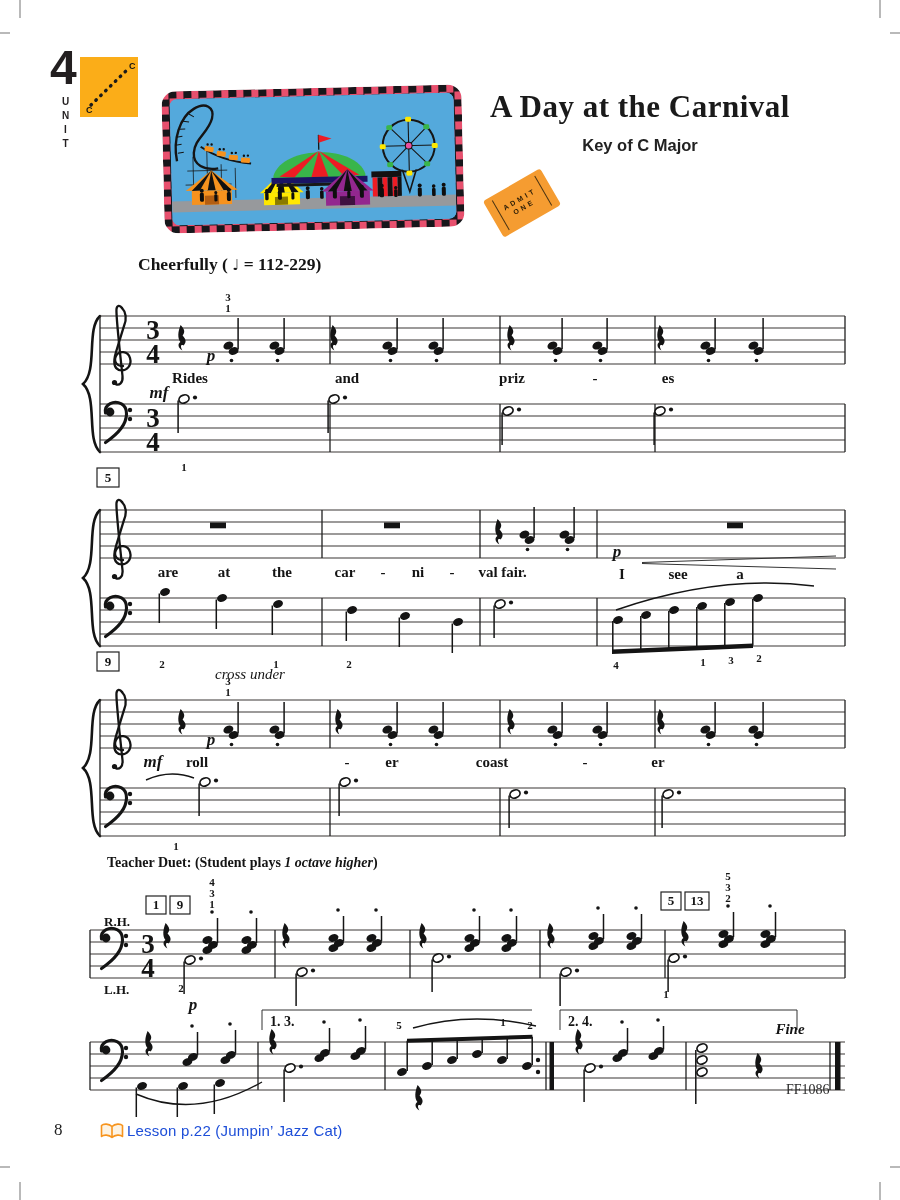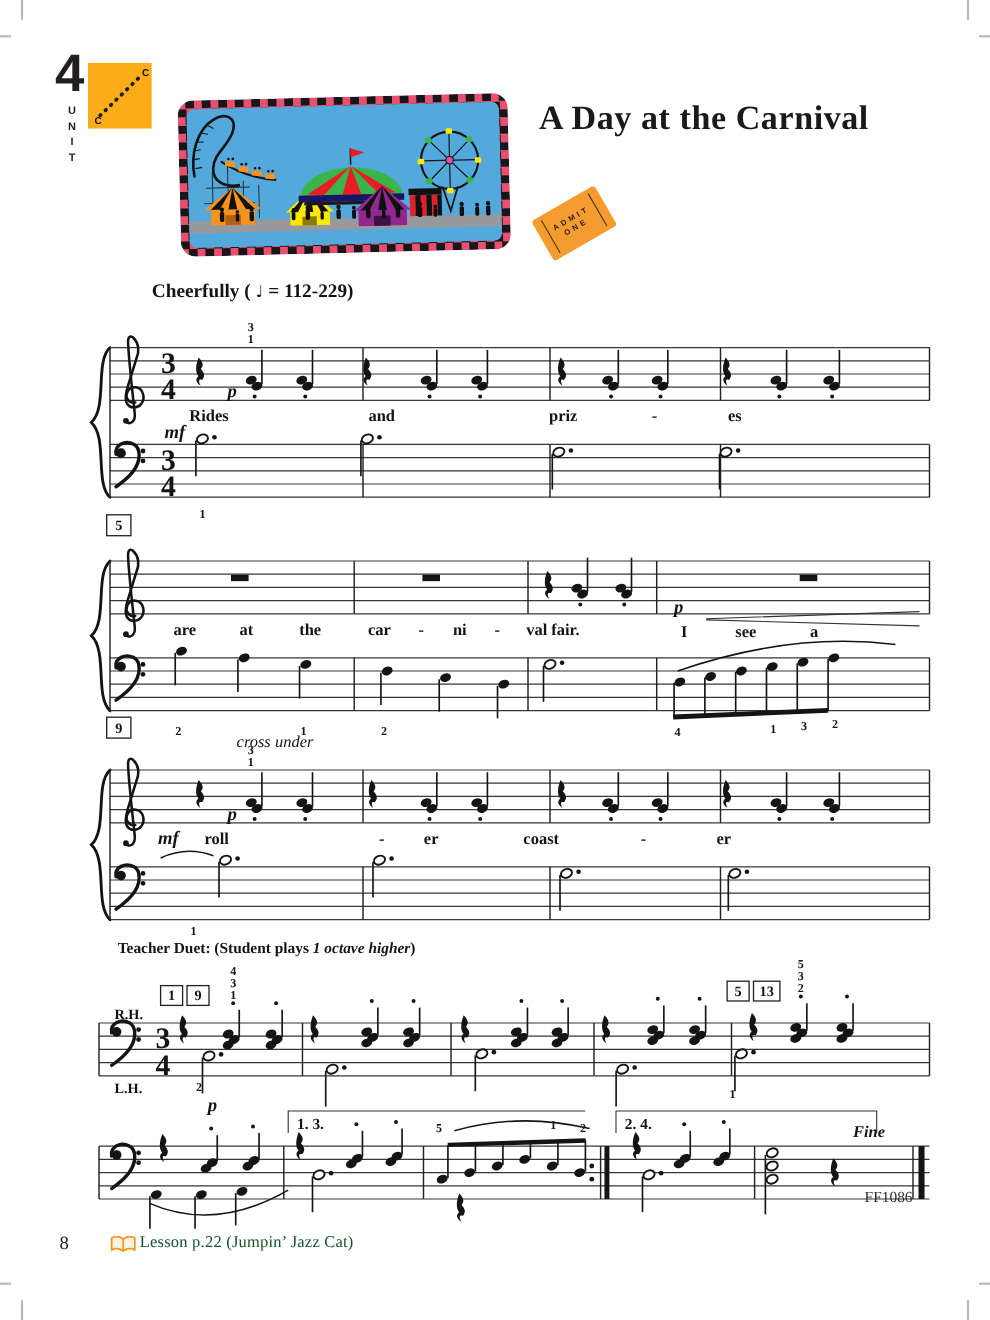--- a/index.html
+++ b/index.html
@@ -33,22 +33,22 @@
   #ticket .tline2{font-size:7px;letter-spacing:3px;margin-top:2px;}
   #ticket .perf{position:absolute;top:4px;bottom:4px;width:1px;background:#4a3413;}
   
   #tempo{left:138px;top:254px;font-weight:bold;font-size:17.5px;color:#141414;}
   .mnote{font-family:"DejaVu Sans",sans-serif;font-weight:bold;font-size:15px;}
   
   #duet-heading{left:107px;top:855px;font-weight:bold;font-size:14px;color:#141414;}
   #duet-heading .it{font-style:italic;}
   
   #page-number{left:54px;top:1120px;font-size:17px;color:#222;}
-  #lesson-ref{left:127px;top:1122px;font-family:Liberation Serif, serif;font-size:15px;
-              color:#14532d;letter-spacing:0.2px;}
+  #lesson-ref{left:127px;top:1122px;font-family:Liberation Sans, sans-serif;font-size:15px;
+              color:#1d4ed8;letter-spacing:0.2px;}
   #catalog{left:786px;top:1082px;font-size:14px;color:#2b2b2b;}
   #book-icon{left:100px;top:1123px;}
   
   svg text{fill:#141414;}
   .sl{stroke:#3a3634;stroke-width:1.05;fill:none;}
   .bl{stroke:#222;stroke-width:1.3;fill:none;}
   .st{stroke:#151515;stroke-width:1.5;}
   .thin{stroke:#333;stroke-width:1;fill:none;}
   .slur{stroke:#151515;stroke-width:1.4;fill:none;}
   .lyr{font:bold 15px "Liberation Serif",serif;text-anchor:middle;}
@@ -239,20 +239,21 @@
               <circle cy="-11" r="2"></circle>
               <rect x="-2" y="-9" width="4" height="9" rx="1.5"></rect>
             </g>
         </g>
       </svg>
     </div>
   </div>
 
   <div class="abs" id="title-block">
     <div id="page-title">A Day at the Carnival</div>
+    <div id="key-label">Key of C Major</div>
   </div>
 
   <div class="abs" id="ticket">
     <div class="perf" style="left:8px;"></div>
     <div class="perf" style="right:8px;"></div>
     <div class="tline1">ADMIT</div>
     <div class="tline2">ONE</div>
   </div>
 
   <div class="abs" id="tempo"><span>Cheerfully ( </span><span class="mnote">♩</span><span> = 112-229)</span></div>

